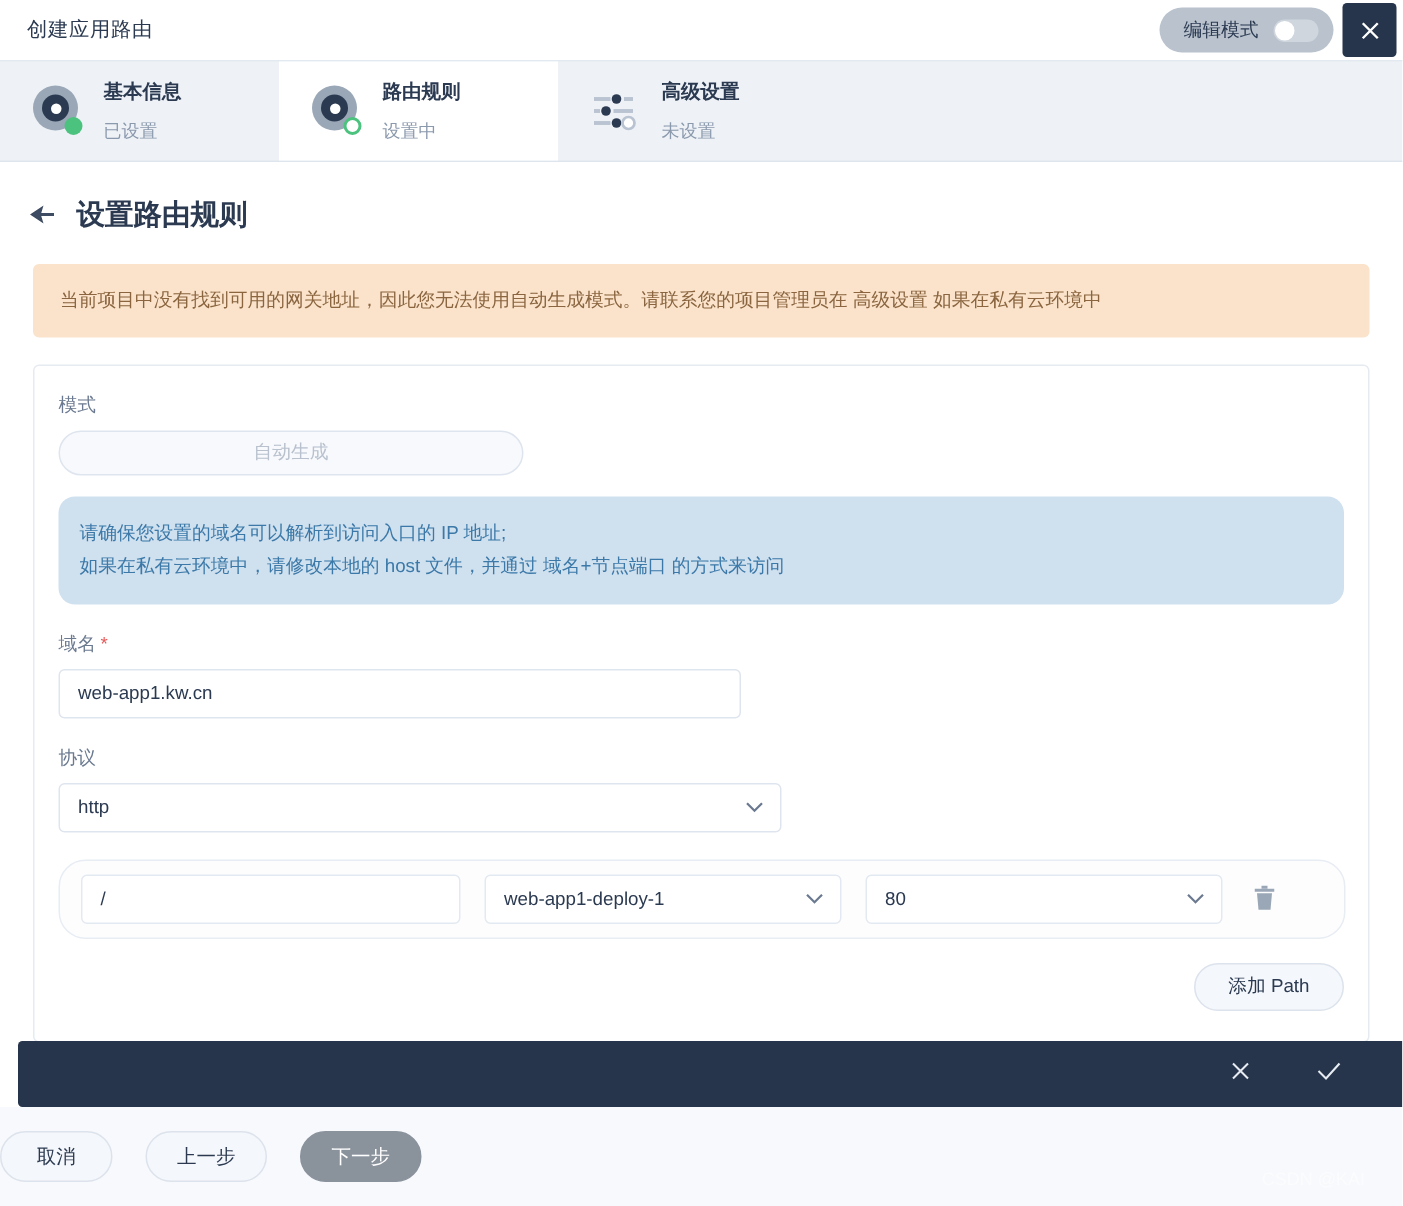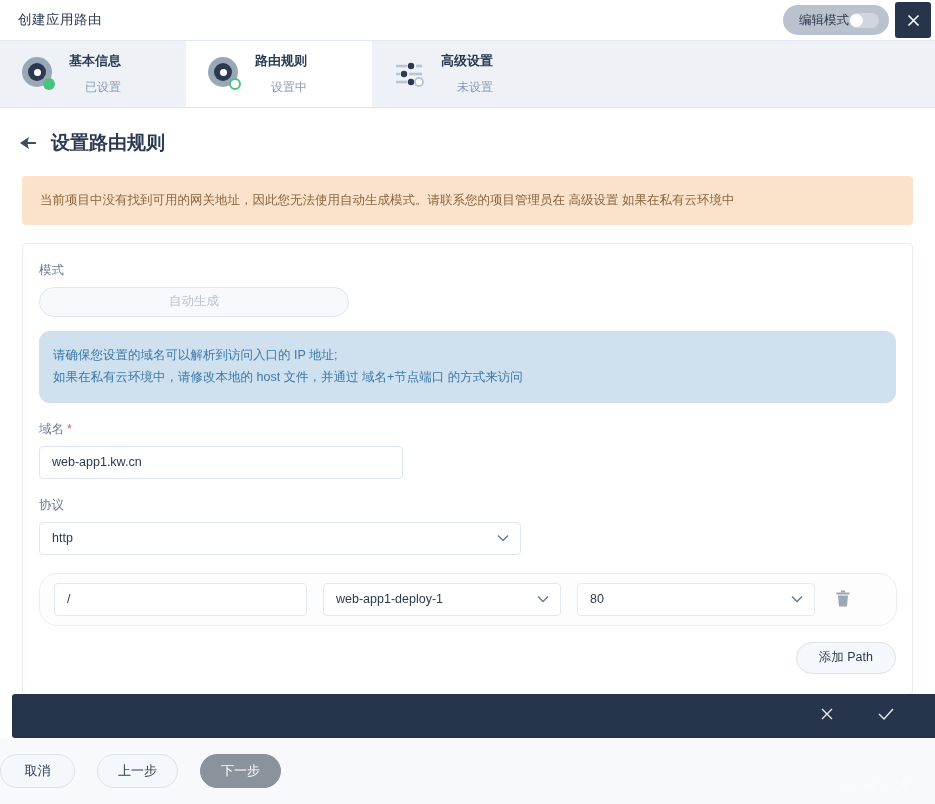--- a/index.html
+++ b/index.html
@@ -29,21 +29,21 @@
     font-size: 13.5px;
     color: #2b3a51;
     letter-spacing: .5px;
   }
   .titlebar-right {
     position: absolute; right: 0; top: 0;
     height: 40px;
     display: flex; align-items: center;
   }
   .edit-mode-pill {
-    display: flex; align-items: center; gap: 0;
+    display: flex; align-items: center; gap: 10px;
     background: #b9c2cd;
     border-radius: 16px;
     height: 30px;
     padding: 0 10px 0 16px;
     margin-right: 6px;
   }
   .edit-mode-label {
     font-size: 12.5px;
     color: #2b3a51;
     white-space: nowrap;
@@ -81,21 +81,21 @@
   }
   .step {
     display: flex; align-items: center;
     gap: 13px;
     padding: 0 26px 0 22px;
     height: 100%;
     min-width: 186px;
   }
   .step.active { background: #ffffff; }
   .step-icon { width: 34px; height: 34px; position: relative; flex: 0 0 34px; }
-  .step-text { display: flex; flex-direction: column; gap: 9px; text-align: right; }
+  .step-text { display: flex; flex-direction: column; gap: 9px; }
   .step-title {
     font-size: 13px;
     font-weight: bold;
     color: #2b3a51;
   }
   .step-sub {
     font-size: 12px;
     color: #8b99ad;
   }
 
@@ -213,21 +213,21 @@
     padding: 14px 14px;
     font-size: 12.5px;
     color: #3c79a8;
     line-height: 1.75;
   }
   .info div { white-space: nowrap; }
 
   
   .group { margin-top: 18px; }
   .text-input {
-    width: 364px; height: 33px;
+    width: 455px; height: 33px;
     border: 1px solid #dfe5ee;
     border-radius: 4px;
     padding: 10px 12px;
     font-size: 12.5px;
     color: #2b3a51;
     font-family: inherit;
     background: #ffffff;
     outline: none;
     display: flex; align-items: center;
   }

